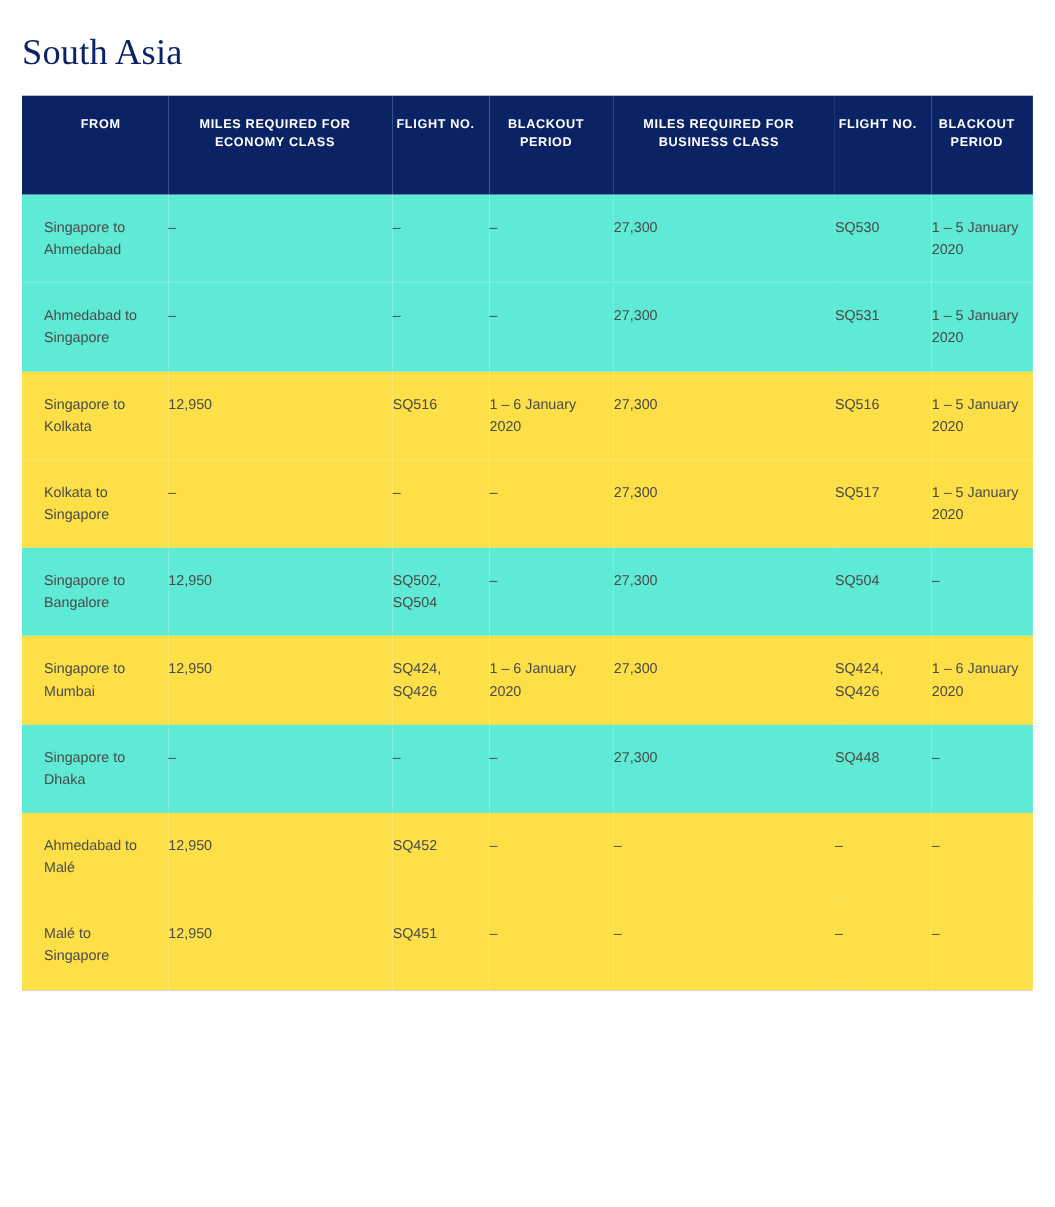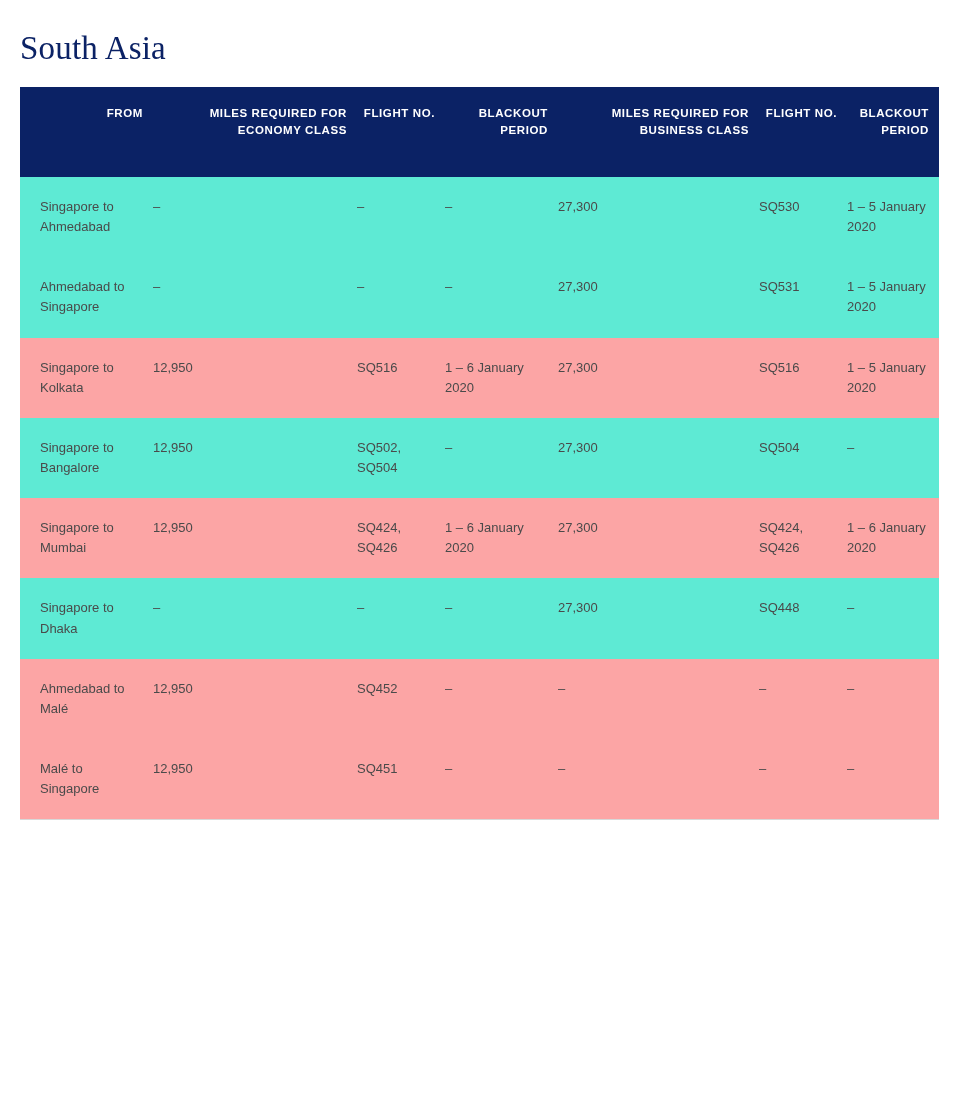--- a/index.html
+++ b/index.html
@@ -34,41 +34,41 @@
     border-bottom: 1px solid #d8d8d8;
   }
   table.miles-table {
     width: 919px;
     border-collapse: collapse;
     table-layout: fixed;
   }
   table.miles-table thead th {
     background: #0b2265;
     color: #ffffff;
-    text-align: right;
+    text-align: center;
     font-size: 11.5px;
     font-weight: bold;
     letter-spacing: 0.6px;
     line-height: 1.45;
     padding: 18px 10px 18px 0;
     vertical-align: top;
     text-transform: uppercase;
   }
   table.miles-table thead th:first-child { padding-left: 20px; }
   table.miles-table thead tr { height: 90px; }
   table.miles-table tbody td {
     font-size: 13px;
     line-height: 1.55;
     color: #4a4a4a;
     vertical-align: top;
     padding: 20px 10px 20px 0;
     border: none;
   }
   table.miles-table tbody td:first-child { padding-left: 20px; }
-  tbody tr.shaded td { background: #fca5a5; }
+  tbody tr.shaded td { background: #fde047; }
   tbody tr.plain td { background: #5eead4; }
   
   col.c-from { width: 133px; }
   col.c-miles-eco { width: 204px; }
   col.c-flight1 { width: 88px; }
   col.c-blackout1 { width: 113px; }
   col.c-miles-biz { width: 201px; }
   col.c-flight2 { width: 88px; }
   col.c-blackout2 { width: 92px; }
 </style>
@@ -122,20 +122,29 @@
           </tr>
           <tr class="shaded">
             <td>Singapore to Kolkata</td>
             <td>12,950</td>
             <td>SQ516</td>
             <td>1 – 6 January 2020</td>
             <td>27,300</td>
             <td>SQ516</td>
             <td>1 – 5 January 2020</td>
           </tr>
+          <tr class="shaded">
+            <td>Kolkata to Singapore</td>
+            <td>–</td>
+            <td>–</td>
+            <td>–</td>
+            <td>27,300</td>
+            <td>SQ517</td>
+            <td>1 – 5 January 2020</td>
+          </tr>
           <tr class="plain">
             <td>Singapore to Bangalore</td>
             <td>12,950</td>
             <td>SQ502, SQ504</td>
             <td>–</td>
             <td>27,300</td>
             <td>SQ504</td>
             <td>–</td>
           </tr>
           <tr class="shaded">

